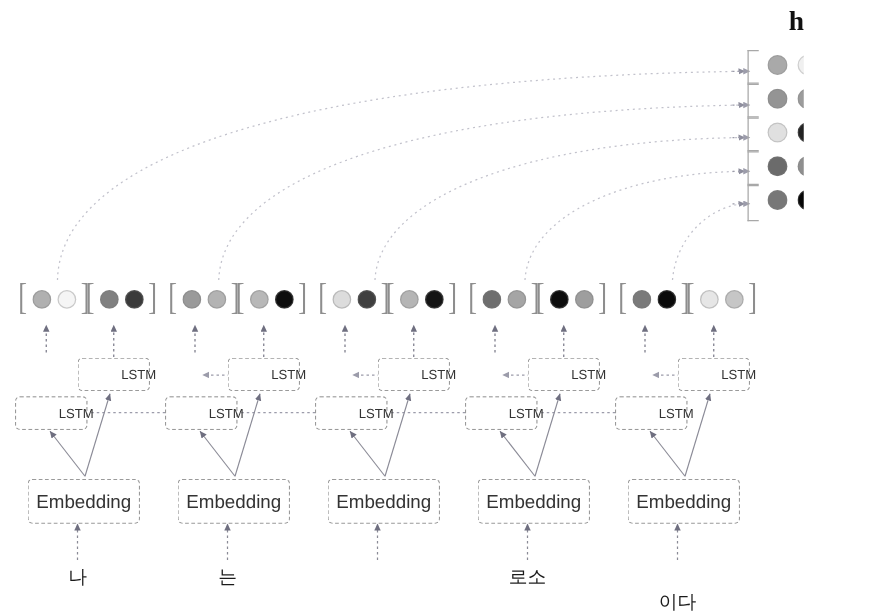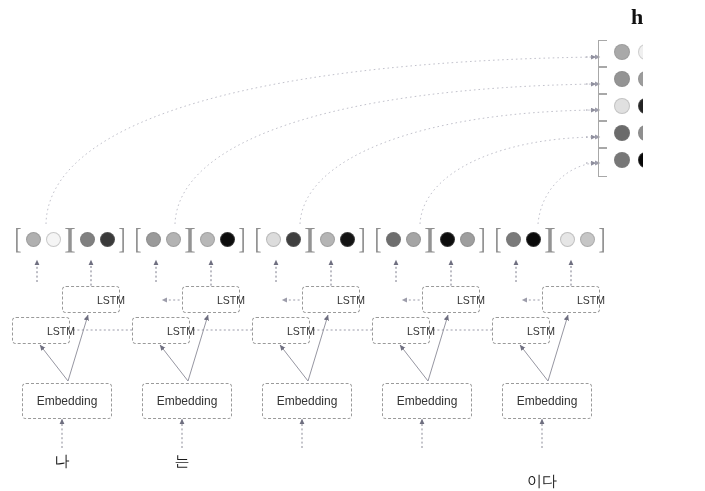--- a/index.html
+++ b/index.html
@@ -42,21 +42,21 @@
     border:1px dashed #9a9a9a;
     border-radius:4px;
     background:#ffffff;
     display:flex;
     align-items:center;
     justify-content:center;
     color:#333;
     white-space:nowrap;
   }
   .box-lstm{ font-size:10.5px;padding-left:40px; }
-  .box-emb{ font-size:12px; }
+  .box-emb{ font-size:15px; }
   .vec-group{
     position:absolute;
     display:flex;
     align-items:center;
   }
   .brk{
     font-size:30px;
     line-height:1;
     color:#8e8e8e;
     font-family:"Liberation Serif", serif;
@@ -333,15 +333,16 @@
     </div>
   <div class="box box-emb" style="left:382px; top:383px; width:90px; height:36px;">
       <span>Embedding</span>
     </div>
   <div class="box box-emb" style="left:502px; top:383px; width:90px; height:36px;">
       <span>Embedding</span>
     </div>
 
   <div class="token-label" style="left:22px;  top:452px; width:80px;">나</div>
   <div class="token-label" style="left:142px; top:452px; width:80px;">는</div>
+  <div class="token-label" style="left:382px; top:452px; width:80px;">로소</div>
   <div class="token-label" style="left:502px; top:452px; width:80px;margin-top:20px;">이다</div>
 
 </div>
 
 </body></html>

